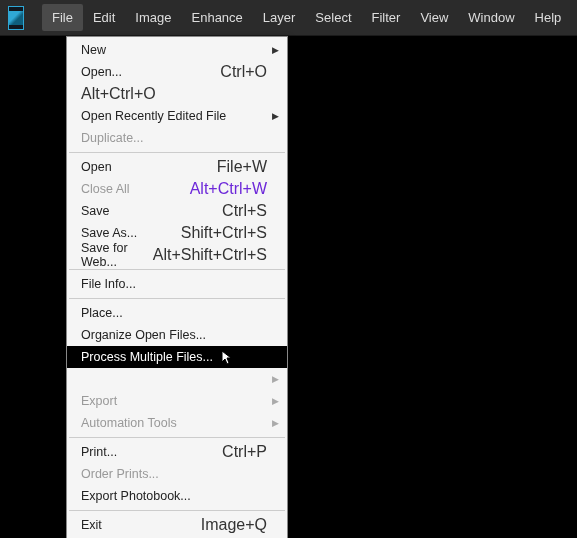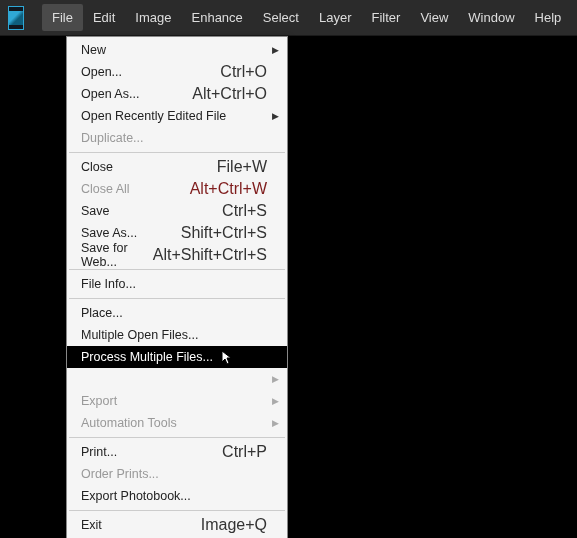--- a/index.html
+++ b/index.html
@@ -8,71 +8,70 @@
 .app-icon { width: 24px; height: 24px; background: #101820; border: 1px solid #2fa8d6; margin-right: 18px; display: flex; align-items: center; justify-content: center; }
 .app-icon-inner { width: 14px; height: 14px; background: linear-gradient(135deg, #2fa8d6 40%, #0e5f7d 60%); }
 .menu-item { color: #ddd; font-size: 13px; padding: 6px 10px; cursor: pointer; border-radius: 2px; }
 .menu-item.active { background: #4a4a4a; }
 .dropdown { position: absolute; top: 36px; left: 66px; width: 222px; background: #f5f5f5; border: 1px solid #888; box-shadow: 2px 2px 6px rgba(0,0,0,0.4); padding: 2px 0; }
 .dd-row { display: flex; align-items: center; height: 22px; padding: 0 20px 0 14px; font-size: 12.5px; color: #222; cursor: default; position: relative; }
 .dd-row.disabled { color: #999; }
 .dd-row.highlight { background: #000000; color: #fff; }
 .dd-label { flex: 1; }
 .dd-shortcut { font-size: 16px; color: #333; }
-.dd-row.disabled .dd-shortcut { color: #7f1d1d; text-align: right; }
+.dd-row.disabled .dd-shortcut { color: #6d28d9; text-align: right; }
 .dd-arrow { position: absolute; right: 8px; font-size: 9px; color: #333; }
 .dd-row.disabled .dd-arrow { color: #aaa; }
 .dd-sep { height: 1px; background: #ccc; margin: 3px 2px; }
 .cursor { position: absolute; top: 350px; left: 221px; pointer-events: none; }
 .cursor svg { width: 16px; height: 16px; }
 </style>
 </head>
 <body>
 
 <div class="menubar">
   <div class="app-icon">
       <div class="app-icon-inner"></div>
     </div>
   <div id="menu-items" style="display: flex;">
       <div class="menu-item active">File</div>
       <div class="menu-item">Edit</div>
       <div class="menu-item">Image</div>
       <div class="menu-item">Enhance</div>
+      <div class="menu-item">Layer</div>
       <div class="menu-item">Select</div>
-      <div class="menu-item">Layer</div>
       <div class="menu-item">Filter</div>
       <div class="menu-item">View</div>
       <div class="menu-item">Window</div>
       <div class="menu-item">Help</div>
     </div>
 </div>
 
 <div class="dropdown" id="dropdown">
     <div class="dd-row">
       <span class="dd-label">New</span>
       <span class="dd-arrow">▶</span>
     </div>
     <div class="dd-row">
       <span class="dd-label">Open...</span>
       <span class="dd-shortcut">Ctrl+O</span>
     </div>
     <div class="dd-row">
-      <span class="dd-label">Open As...</span>
       <span class="dd-shortcut">Alt+Ctrl+O</span>
     </div>
     <div class="dd-row">
       <span class="dd-label">Open Recently Edited File</span>
       <span class="dd-arrow">▶</span>
     </div>
     <div class="dd-row disabled">
       <span class="dd-label">Duplicate...</span>
     </div>
     <div class="dd-sep"></div>
     <div class="dd-row">
-      <span class="dd-label">Close</span>
+      <span class="dd-label">Open</span>
       <span class="dd-shortcut">File+W</span>
     </div>
     <div class="dd-row disabled">
       <span class="dd-label">Close All</span>
       <span class="dd-shortcut">Alt+Ctrl+W</span>
     </div>
     <div class="dd-row">
       <span class="dd-label">Save</span>
       <span class="dd-shortcut">Ctrl+S</span>
     </div>
@@ -86,21 +85,21 @@
     </div>
     <div class="dd-sep"></div>
     <div class="dd-row">
       <span class="dd-label">File Info...</span>
     </div>
     <div class="dd-sep"></div>
     <div class="dd-row">
       <span class="dd-label">Place...</span>
     </div>
     <div class="dd-row">
-      <span class="dd-label">Multiple Open Files...</span>
+      <span class="dd-label">Organize Open Files...</span>
     </div>
     <div class="dd-row highlight">
       <span class="dd-label">Process Multiple Files...</span>
     </div>
     <div class="dd-row disabled">
       <span class="dd-arrow">▶</span>
     </div>
     <div class="dd-row disabled">
       <span class="dd-label">Export</span>
       <span class="dd-arrow">▶</span>

